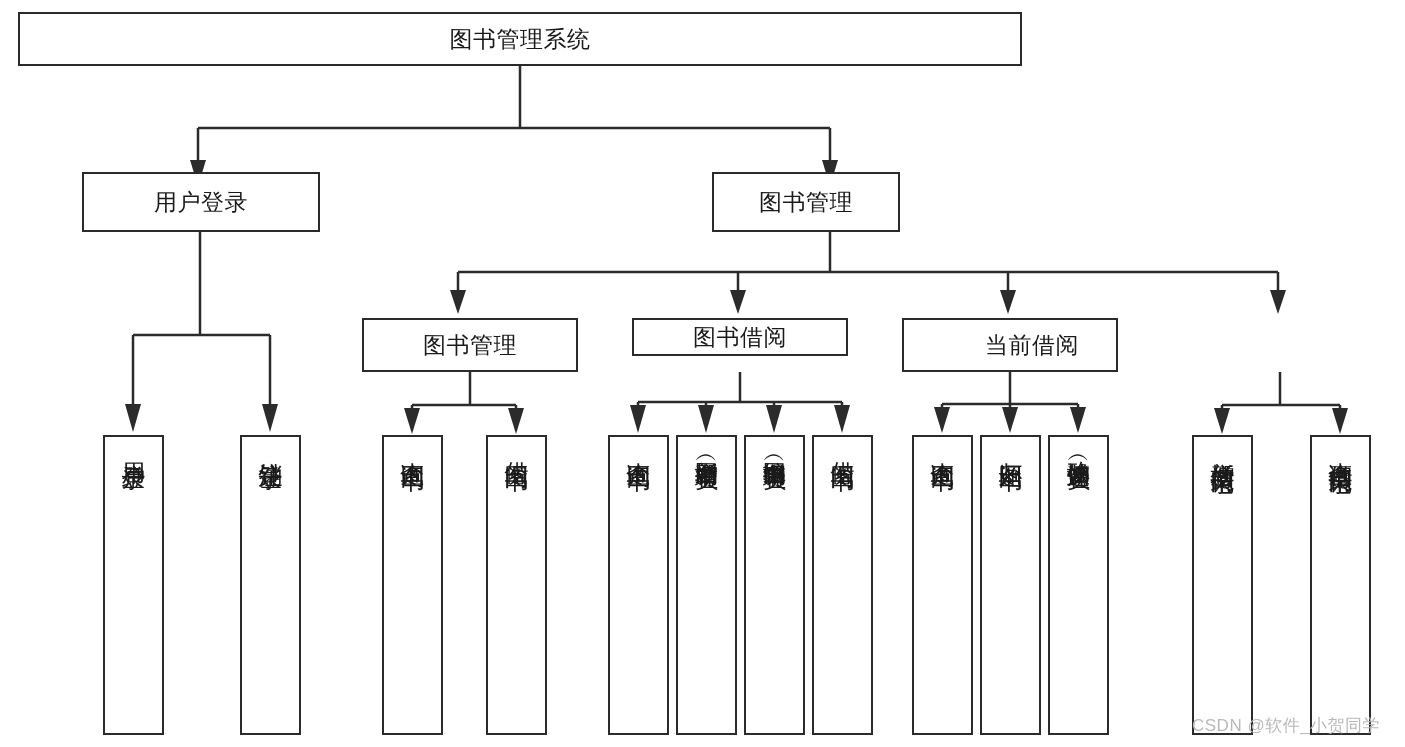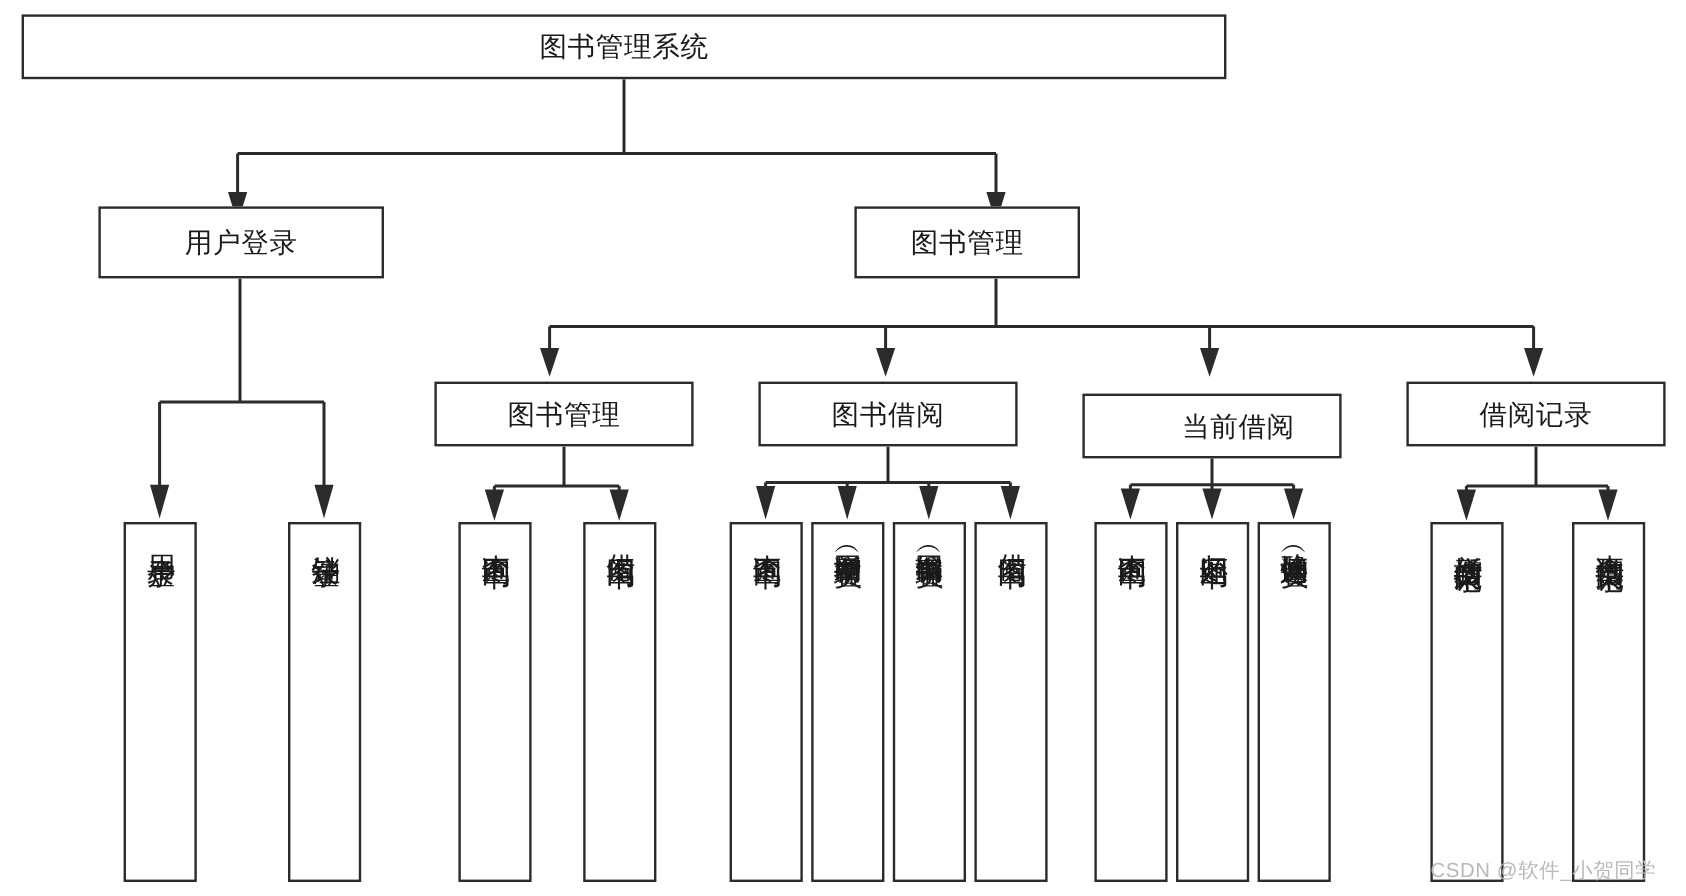--- a/index.html
+++ b/index.html
@@ -150,28 +150,25 @@
   <div class="node horiz" style="left:82px; top:172px; width:238px; height:60px;">
     <span class="label">用户登录</span>
   </div>
   <div class="node horiz" style="left:712px; top:172px; width:188px; height:60px;">
     <span class="label">图书管理</span>
   </div>
 
   <div class="node horiz" style="left:362px; top:318px; width:216px; height:54px;">
     <span class="label">图书管理</span>
   </div>
-  <div class="node horiz" style="left:632px; top:318px; width:216px; height:54px;">
+  <div class="node horiz" style="left:632px; top:318px; width:216px; height:38px;">
     <span class="label">图书借阅</span>
   </div>
-  <div class="node horiz" style="left:902px; top:328px; width:216px; height:54px;padding-left:44px;">
+  <div class="node horiz" style="left:902px; top:318px; width:216px; height:54px;padding-left:44px;">
     <span class="label">当前借阅</span>
-  </div>
-  <div class="node horiz" style="left:1172px; top:318px; width:216px; height:54px;">
-    <span class="label">借阅记录</span>
   </div>
 
   <div class="node vert" style="left:103px; top:435px; width:61px; height:300px;">
     <span class="label">用户登录</span>
   </div>
   <div class="node vert" style="left:240px; top:435px; width:61px; height:300px;">
     <span class="label">注销登录</span>
   </div>
 
   <div class="node vert" style="left:382px; top:435px; width:61px; height:300px;">

